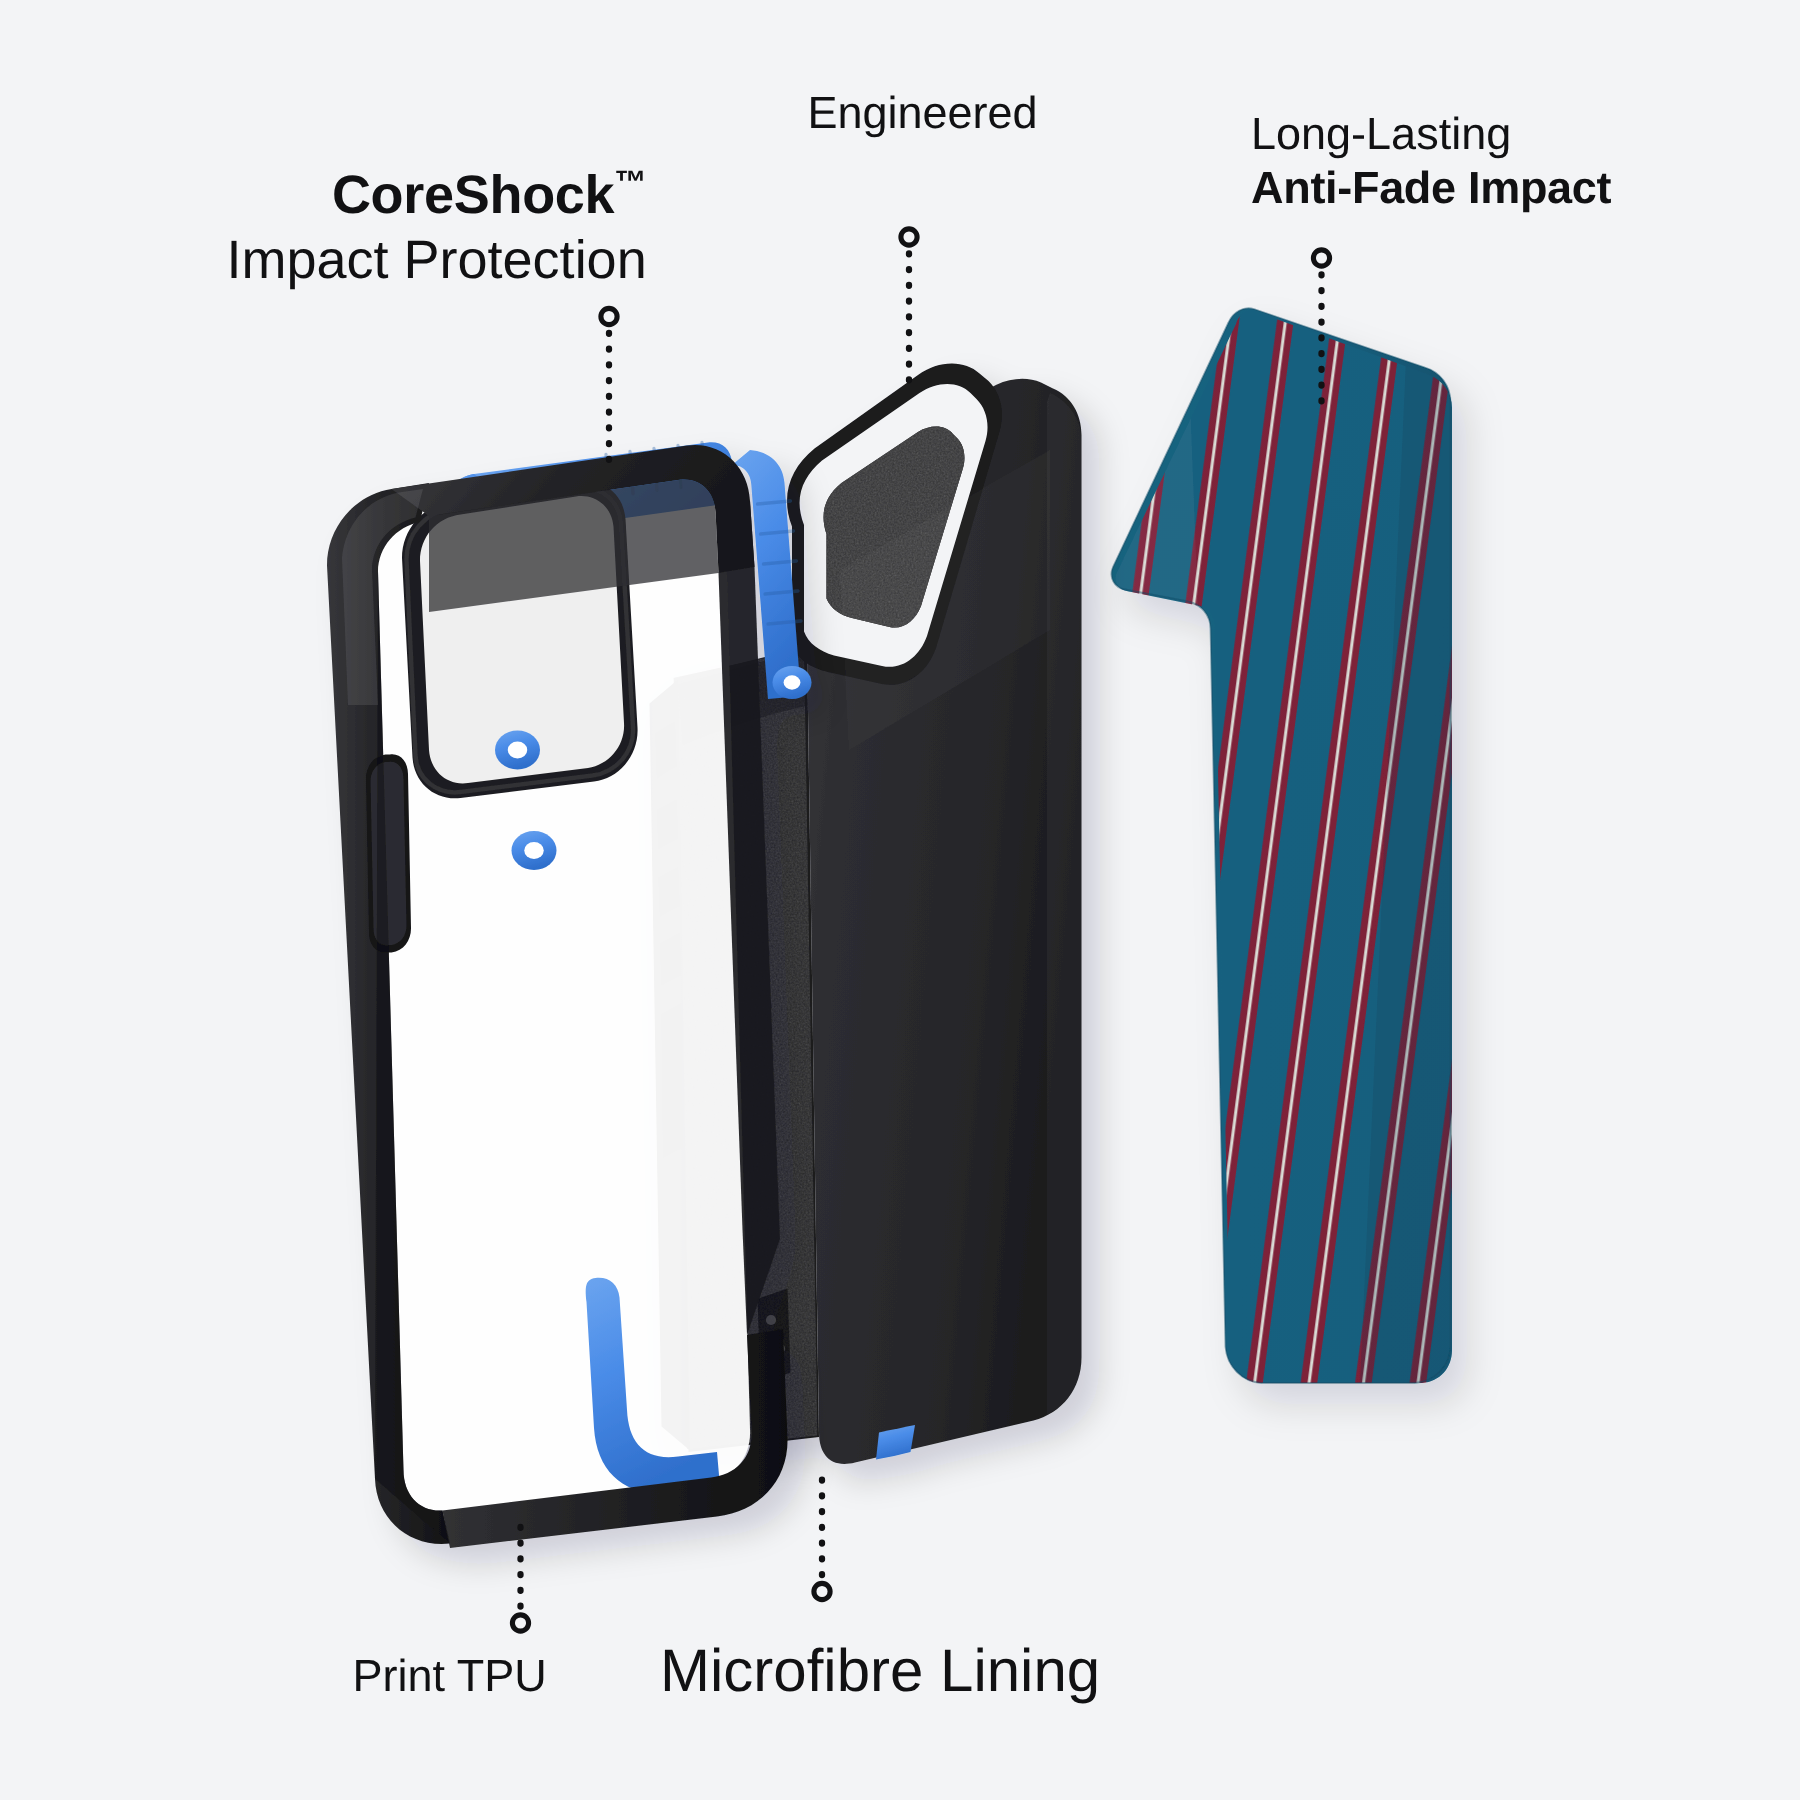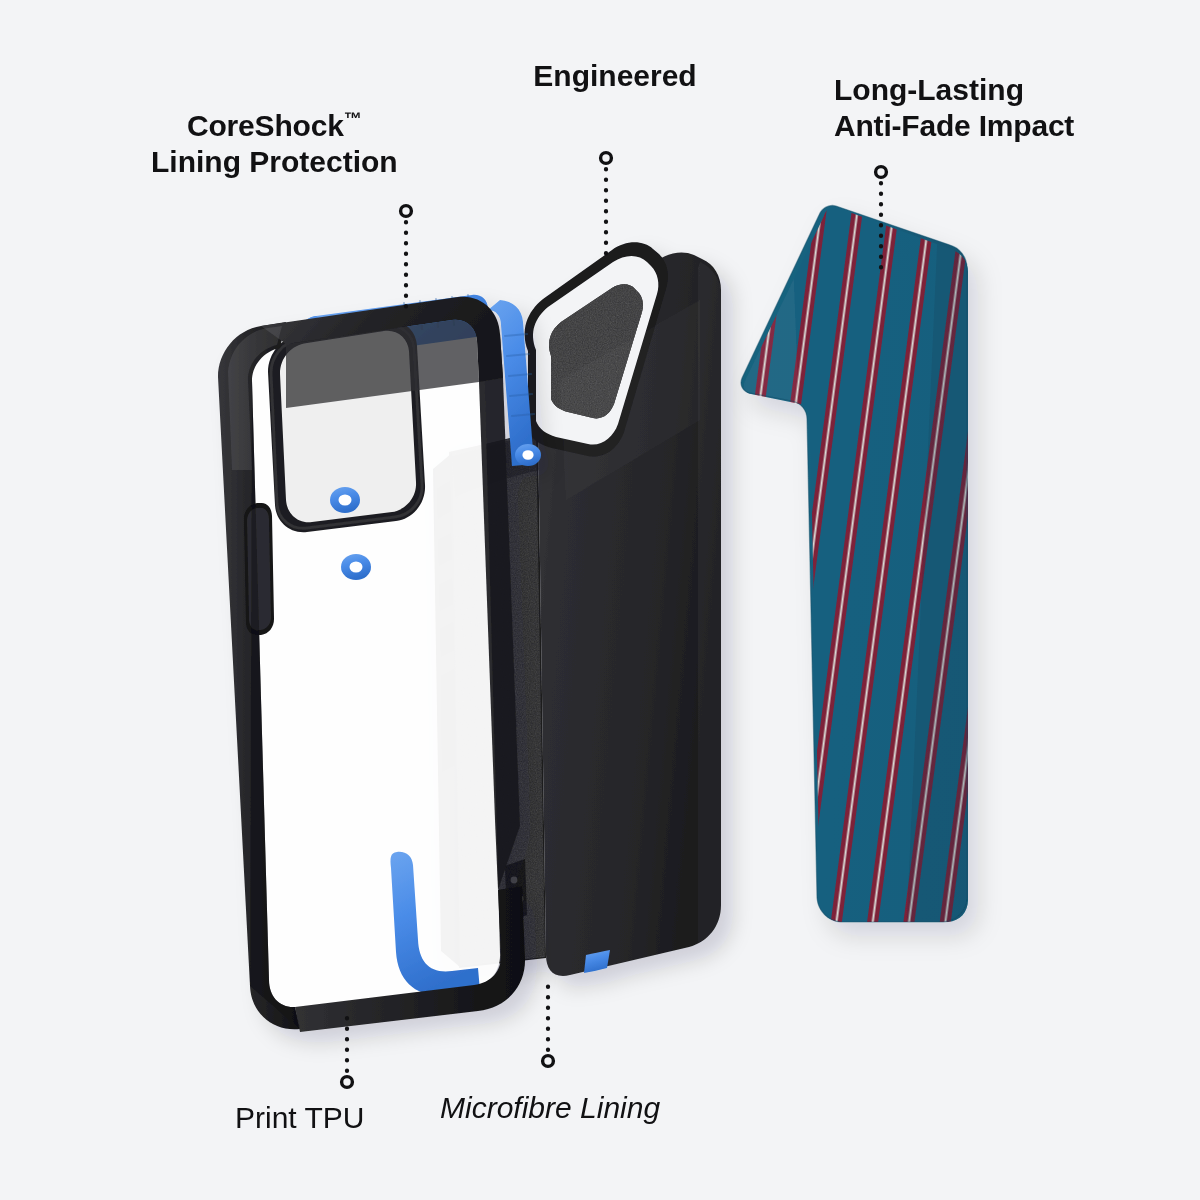--- a/index.html
+++ b/index.html
@@ -13,29 +13,29 @@
   }
   #stage{position:absolute;inset:0;width:1200px;height:1200px;}
   svg#art{position:absolute;left:0;top:0;width:1200px;height:1200px;}
 
   .callout{position:absolute;}
   .callout .ln{
     display:block;
     line-height:1.2;
     white-space:nowrap;
   }
-  .ln.reg{font-weight:700;}
+  .ln.reg{font-weight:400;}
   .ln.bold{font-weight:700;letter-spacing:-0.2px;}
 
   
-  #c-coreshock{left:151px;top:108px;font-size:30px;text-align:center;}
+  #c-coreshock{left:151px;top:108px;font-size:36px;text-align:right;}
   #c-polycarb{left:442px;top:58px;font-size:30px;text-align:center;width:346px;}
   #c-antifade{left:834px;top:72px;font-size:30px;text-align:left;width:294px;}
   #c-softtpu{left:235px;top:1100px;font-size:30px;text-align:left;}
-  #c-microfibre{left:440px;top:1090px;font-size:30px;text-align:left;font-style:italic;}
+  #c-microfibre{left:440px;top:1090px;font-size:40px;text-align:left;}
 
   .tm{font-size:0.60em;vertical-align:0.62em;letter-spacing:0;}
 </style>
 </head>
 <body style="background: rgb(243, 244, 246);">
 
 <div id="stage">
 
   <svg id="art" viewBox="0 0 1200 1200">
     <defs>
@@ -474,21 +474,21 @@
 
       <g>
         <circle cx="548" cy="1061" r="5.4" fill="#f3f4f6" stroke="#111113" stroke-width="3.4"></circle>
         <line x1="548" y1="1050" x2="548" y2="982" stroke-width="4.2" stroke-linecap="round" stroke-dasharray="0.5 10"></line>
       </g>
     </g>
   </svg>
 
   <div class="callout" id="c-coreshock">
     <span class="ln bold"><span>CoreShock</span><span class="tm">™</span></span>
-    <span class="ln reg">Lining Protection</span>
+    <span class="ln reg">Impact Protection</span>
   </div>
 
   <div class="callout" id="c-polycarb">
     <span class="ln reg">Engineered</span>
   </div>
 
   <div class="callout" id="c-antifade">
     <span class="ln reg">Long-Lasting</span>
     <span class="ln bold">Anti-Fade Impact</span>
   </div>

